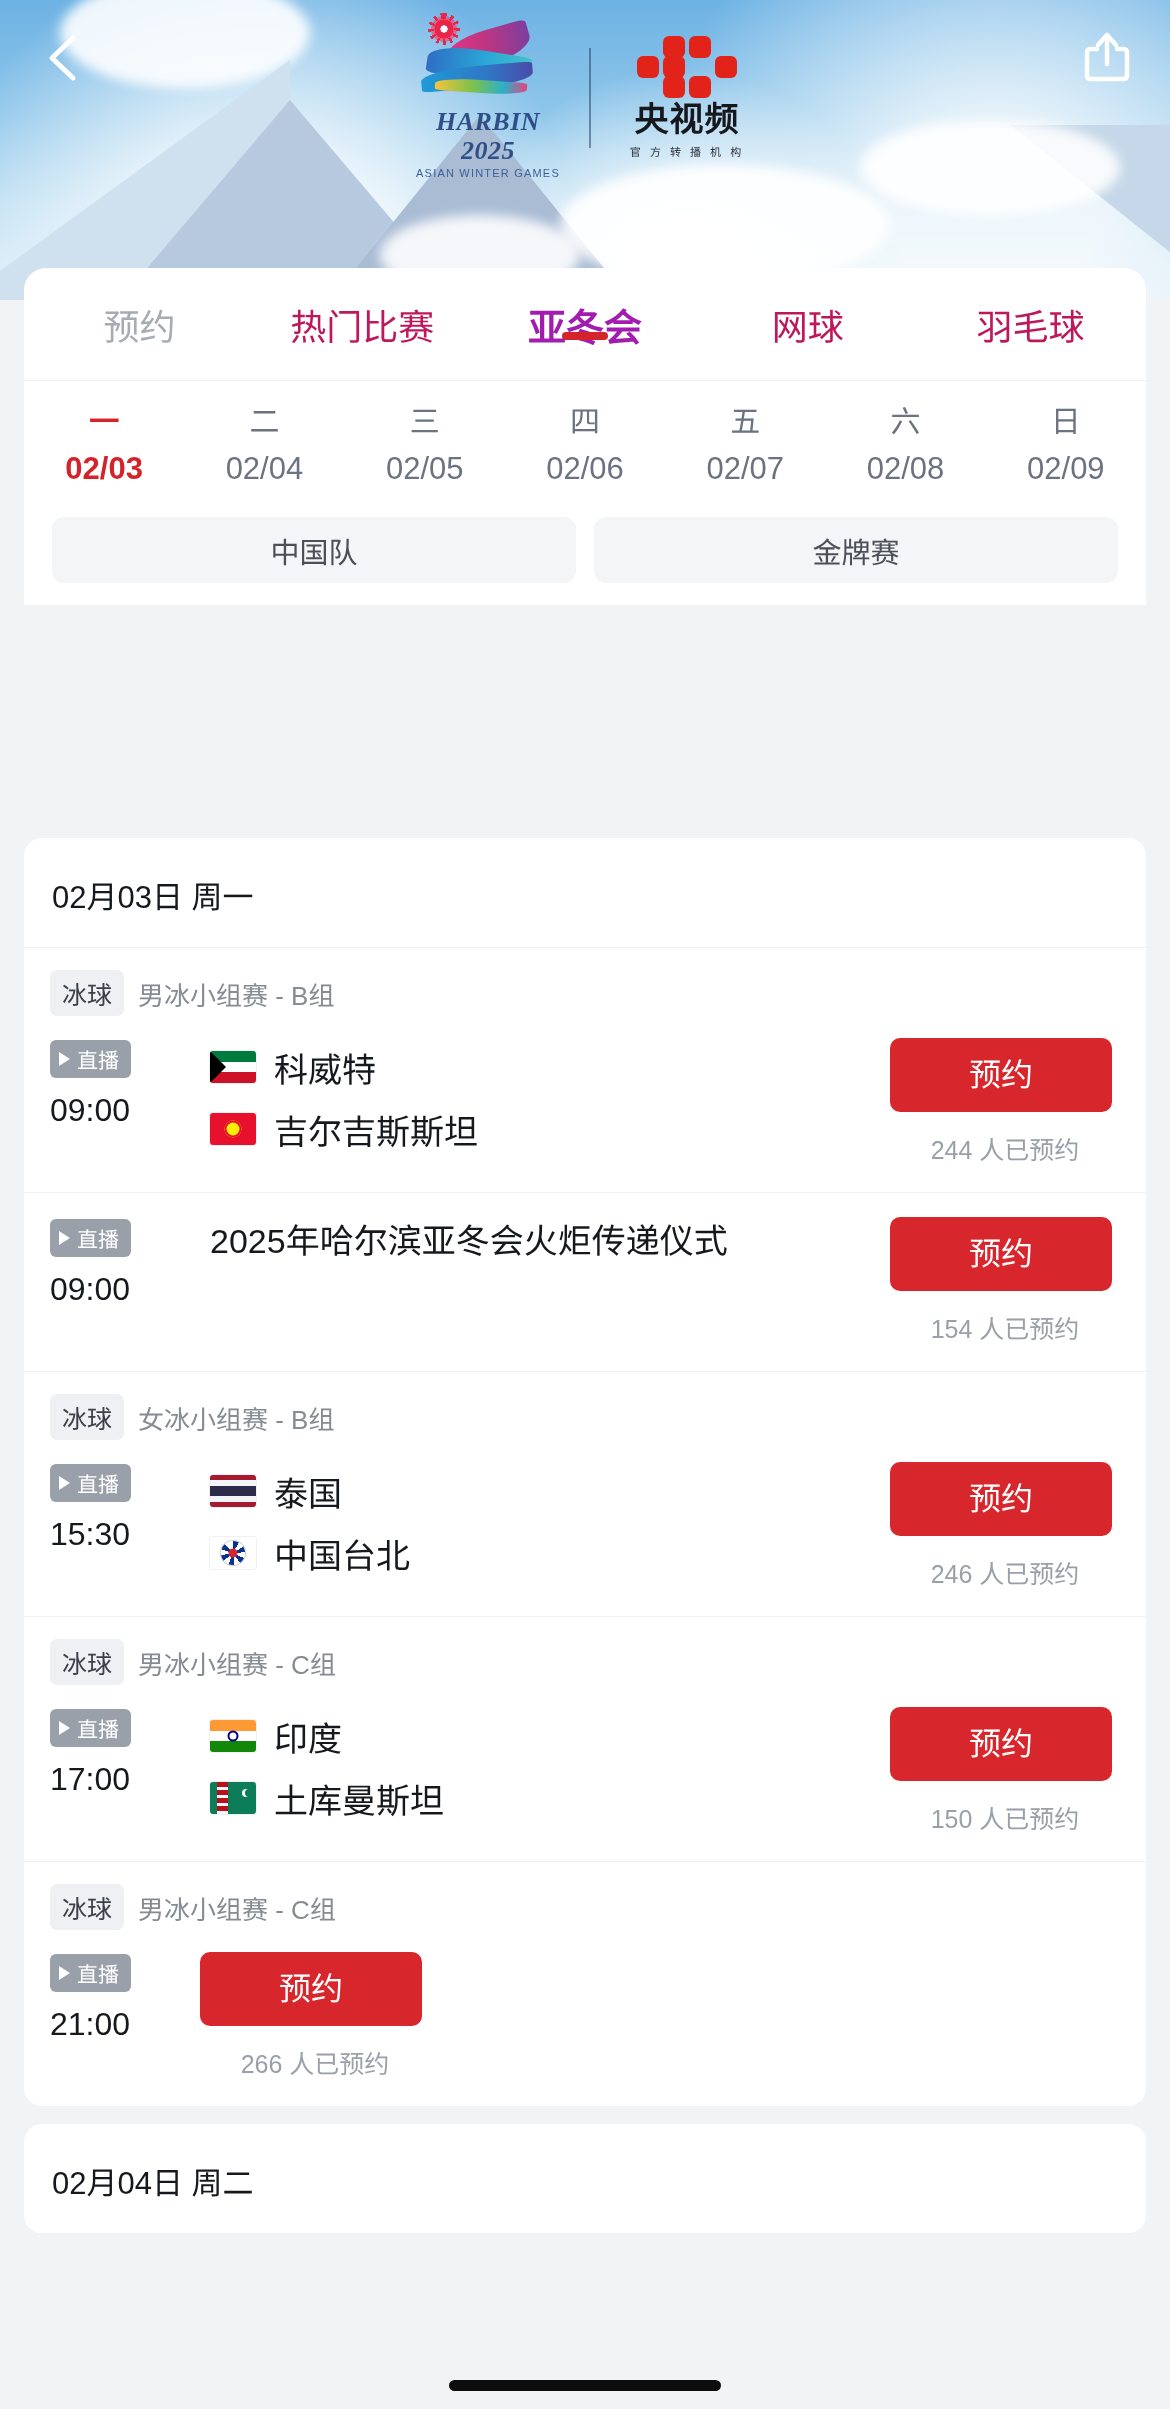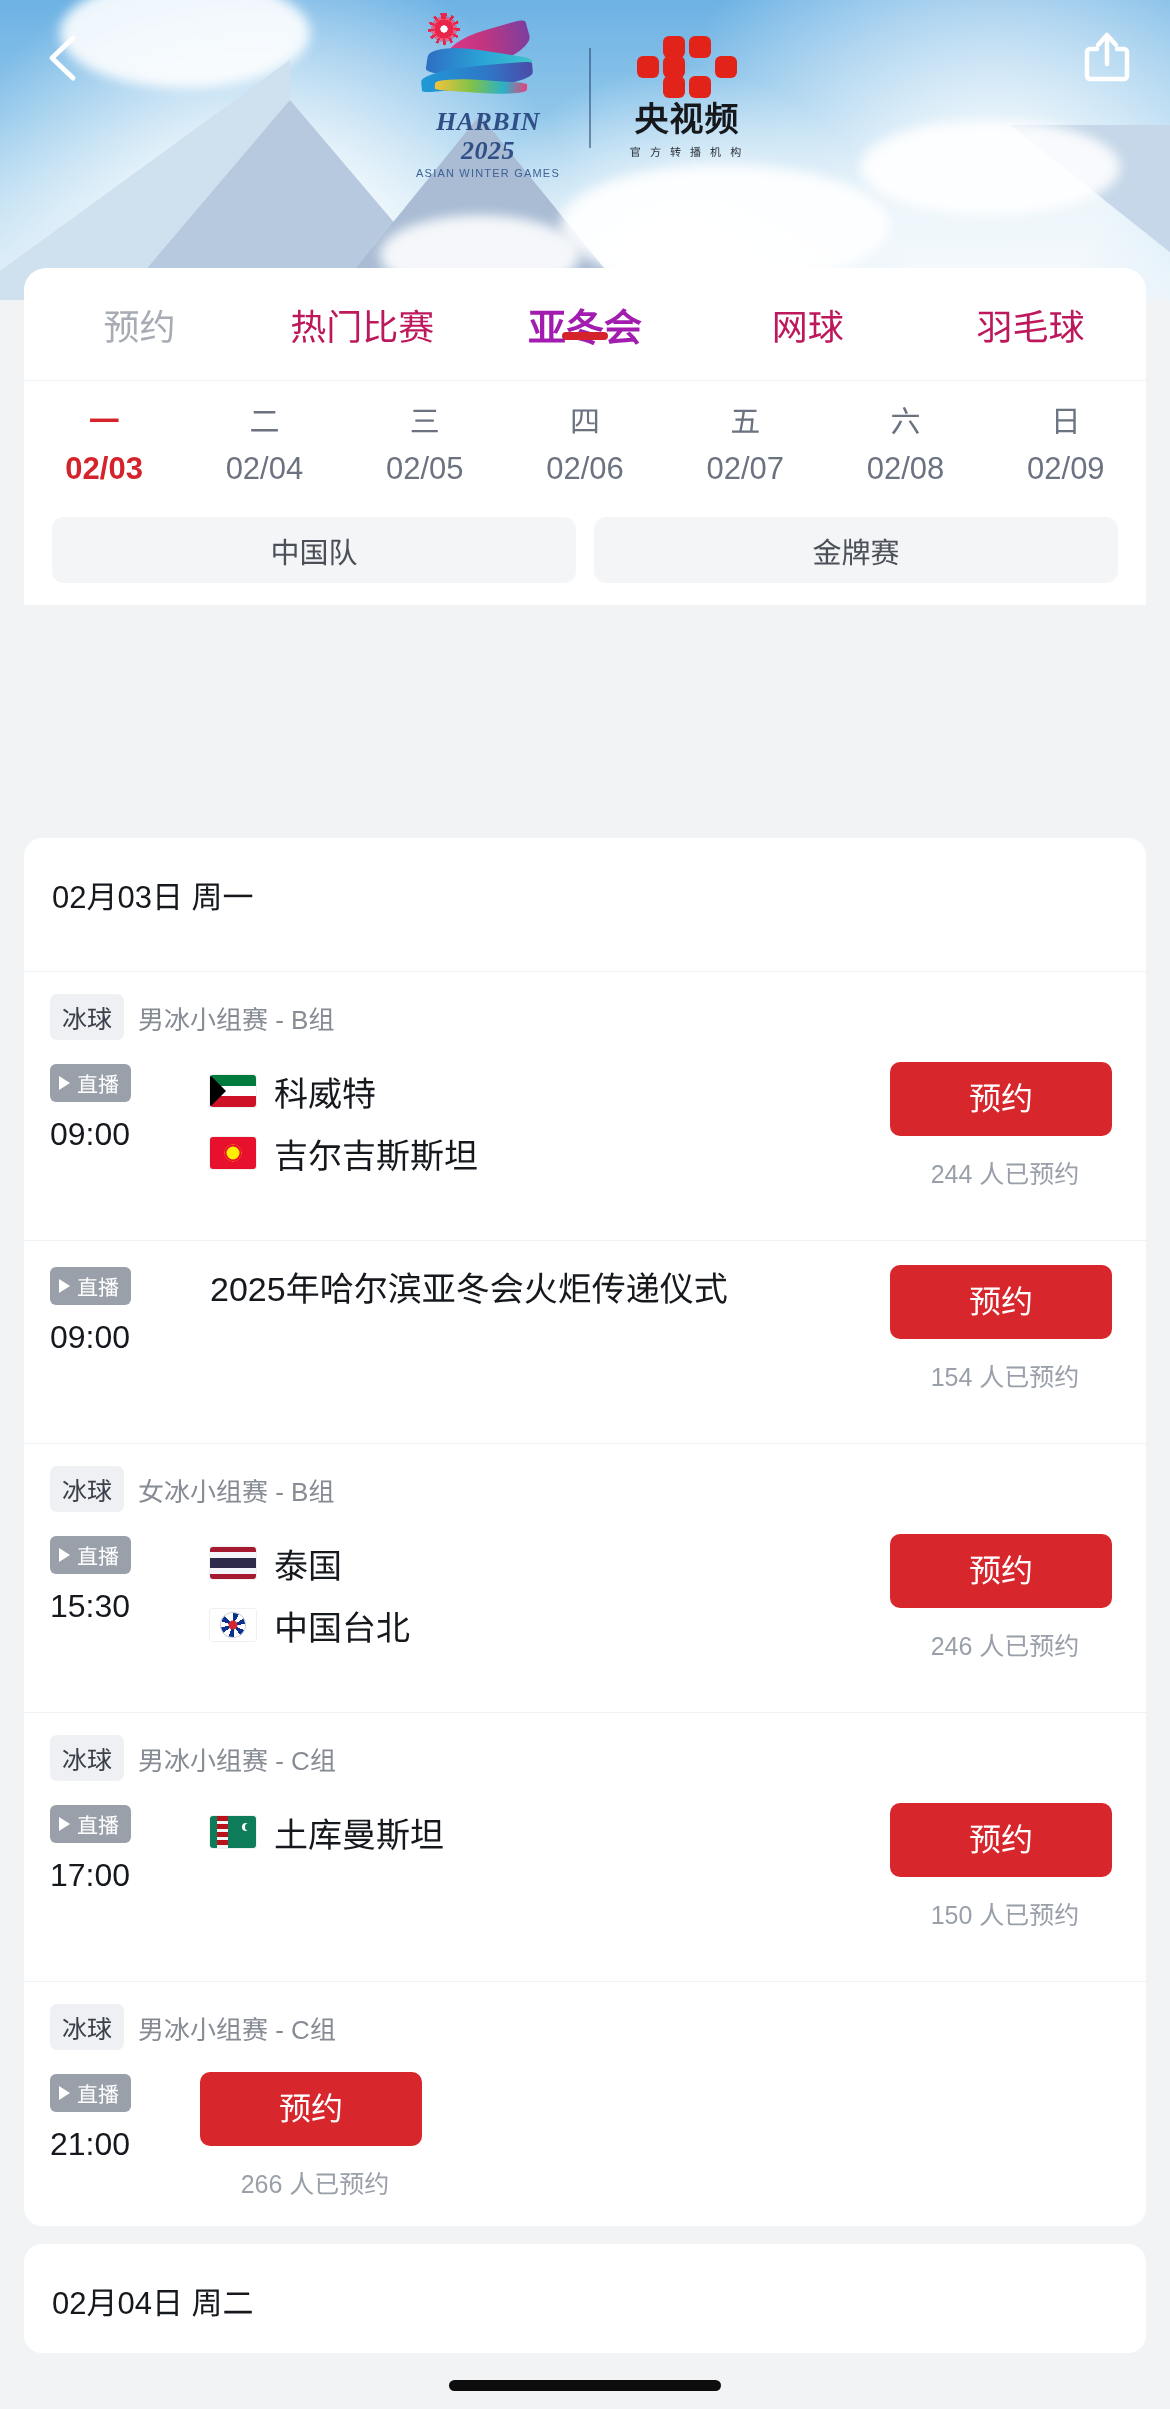--- a/index.html
+++ b/index.html
@@ -265,21 +265,20 @@
     font-size: 31px;
     color: #15181d;
     padding: 34px 28px 30px;
   }
   .match {
     display: flex;
     align-items: flex-start;
     padding: 22px 26px 26px;
     border-top: 1px solid #f0f1f3;
     position: relative;
-    margin-top: 24px;
   }
   .match-inner { width: 100%; }
   .meta-row {
     display: flex;
     align-items: center;
     gap: 14px;
     margin-bottom: 20px;
   }
   .sport-tag {
     background: #eef0f4;
@@ -597,20 +596,29 @@
               <span class="stage-text">男冰小组赛 - C组</span>
             </div>
             <div class="body-row">
               <div class="time-col"><div class="live-badge">
                   <span class="play-tri"></span>
                   <span>直播</span>
                 </div><div class="time-text">17:00</div></div>
               <div class="teams-col">
                 <div class="team-line">
                   <span class="flag">
+                    <div class="stripe" style="top:0;height:33%;background:#ff9933"></div>
+                    <div class="stripe" style="top:33%;height:34%;background:#fff"></div>
+                    <div class="stripe" style="top:67%;height:33%;background:#138808"></div>
+                    <div style="position:absolute;left:50%;top:50%;transform:translate(-50%,-50%);width:11px;height:11px;border-radius:50%;border:2px solid #000080"></div>
+                  </span>
+                  <span class="team-name">印度</span>
+                </div>
+                <div class="team-line">
+                  <span class="flag">
                     <div style="position:absolute;inset:0;background:#0c7c59"></div>
                     <div style="position:absolute;left:7px;top:0;bottom:0;width:11px;background:repeating-linear-gradient(180deg,#b5121b 0 5px,#f4f5f8 5px 8px)"></div>
                     <div style="position:absolute;right:6px;top:7px;width:8px;height:8px;border-radius:50%;box-shadow:inset 3px 0 0 #fff"></div>
                   </span>
                   <span class="team-name">土库曼斯坦</span>
                 </div>
               </div>
               <div class="action-col">
                 <button class="book-btn">预约</button>
                 <div class="book-count">150 人已预约</div>

